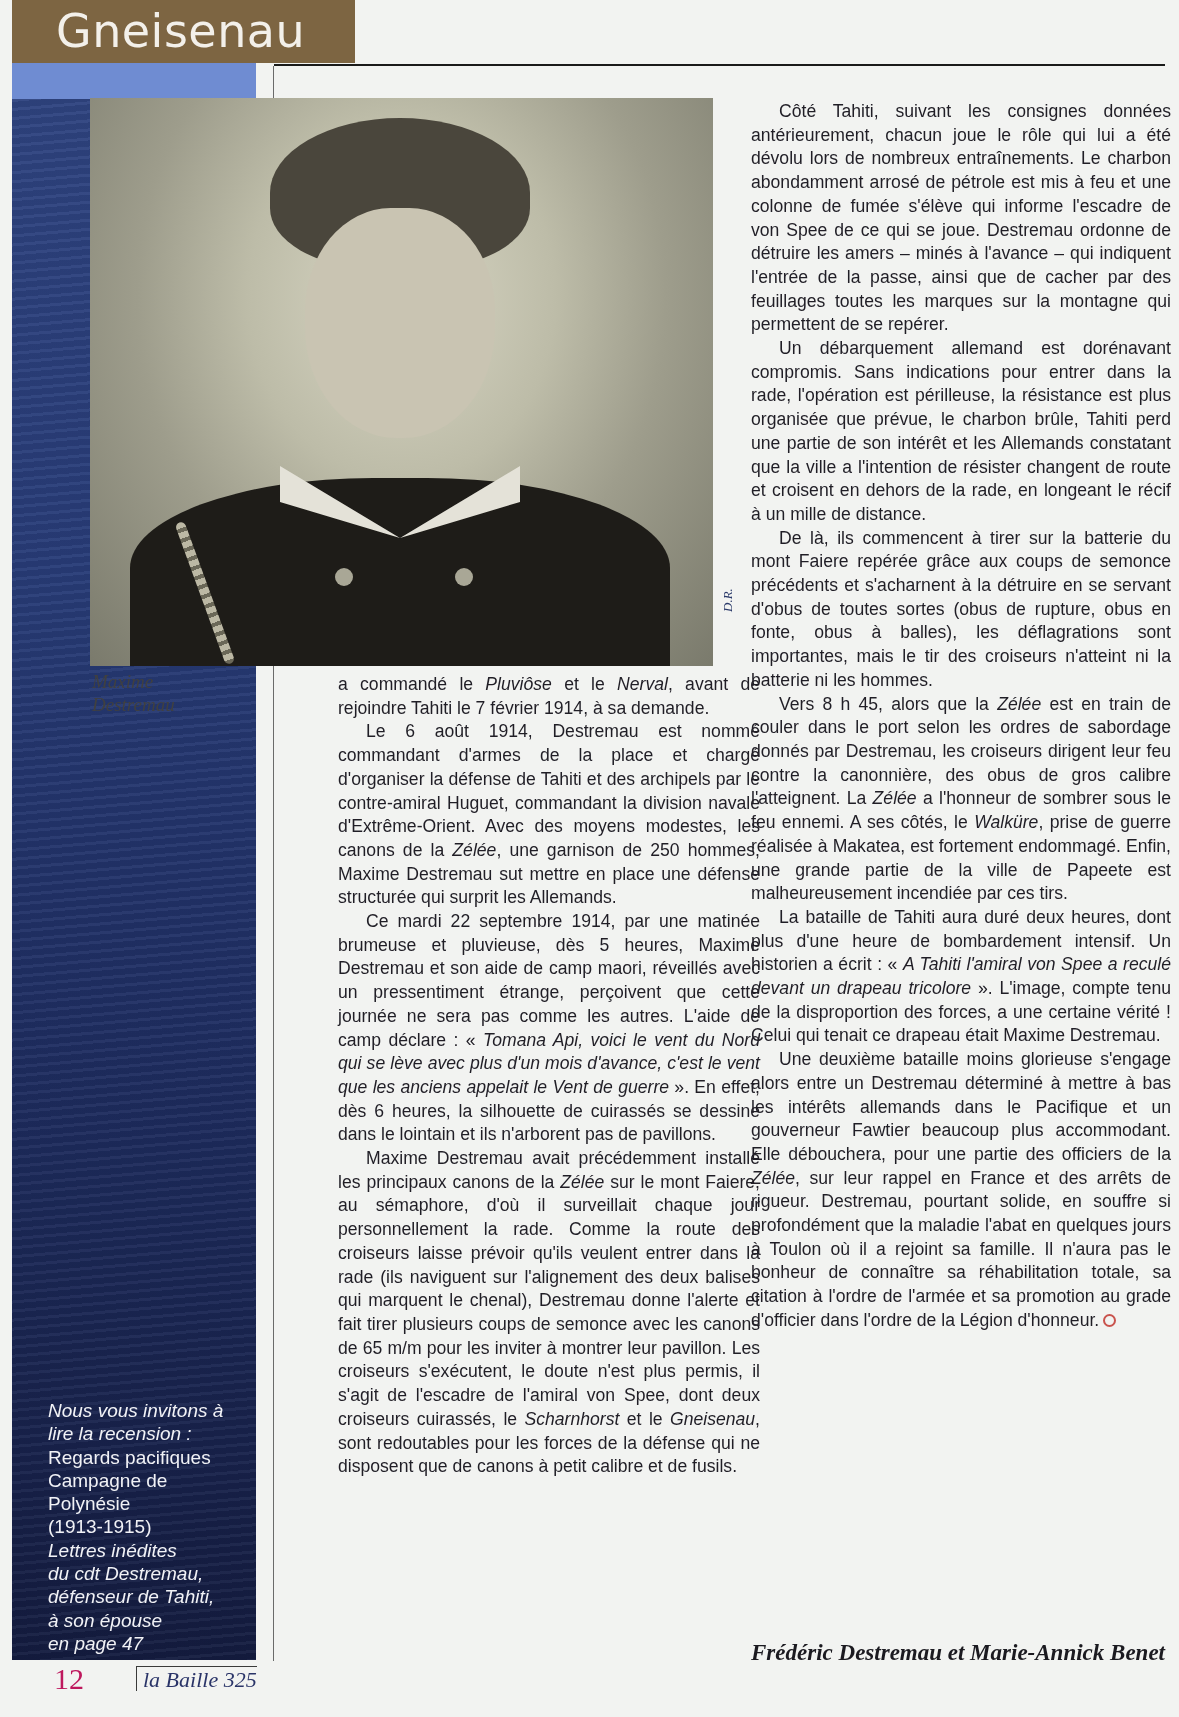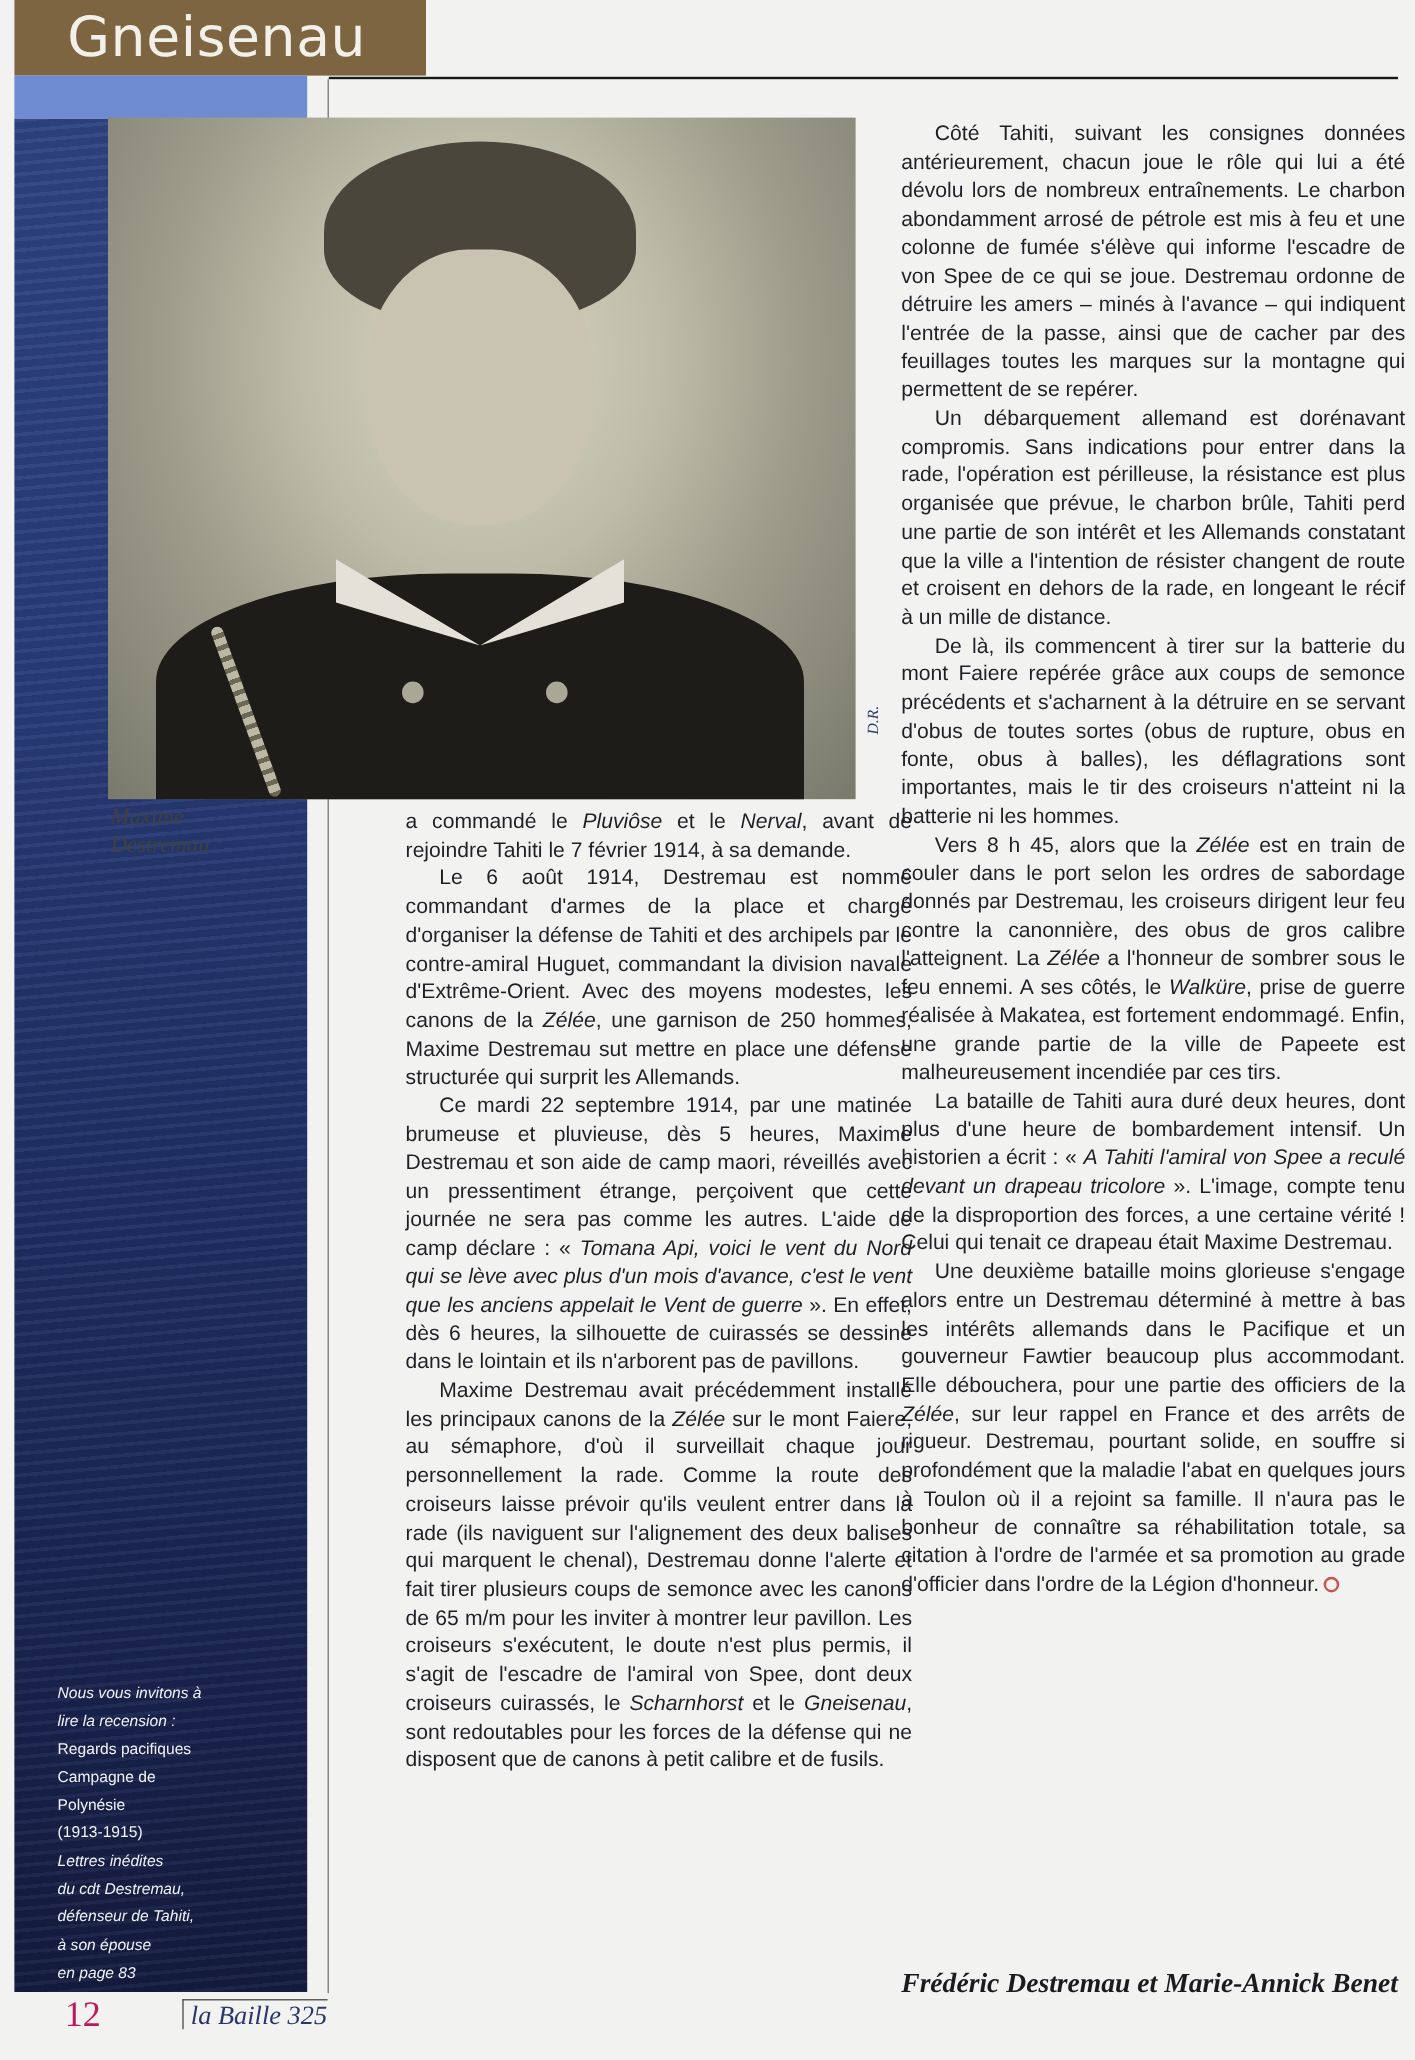--- a/index.html
+++ b/index.html
@@ -31,25 +31,25 @@
 
   .caption { position: absolute; left: 92px; top: 670px; width: 170px; font-family: "Liberation Serif", serif; font-style: italic; font-size: 19px; line-height: 23px; color: #404040; }
 
   .col { position: absolute; font-size: 17.6px; line-height: 23.7px; text-align: justify; color: #201e26; }
   .col p { text-indent: 0; }
   .col p.ind { text-indent: 28px; }
   .col-left { left: 290px; top: 673px; width: 422px; margin-left: 48px; }
   .col-right { left: 751px; top: 100px; width: 420px; }
   em { font-style: italic; }
 
-  .sidebar-note { position: absolute; left: 48px; top: 1399px; width: 200px; font-size: 13px; line-height: 23.3px; color: #f1f2f6; }
+  .sidebar-note { position: absolute; left: 48px; top: 1399px; width: 200px; font-size: 19px; line-height: 23.3px; color: #f1f2f6; }
   .sidebar-note .it { font-style: italic; }
 
   .footer-num { position: absolute; left: 54px; top: 1664px; font-family: "Liberation Serif", serif; font-size: 30px; color: #be185d; line-height: 1; }
-  .footer-mag { position: absolute; left: 136px; top: 1666px; font-family: "Liberation Serif", serif; font-style: italic; font-size: 22px; color: #2a3468; line-height: 1; padding-left: 6px; border-left: 1px solid #3a3a3a; border-top: 1px solid #3a3a3a; padding-top: 2px; margin-left: 16px; }
+  .footer-mag { position: absolute; left: 136px; top: 1666px; font-family: "Liberation Serif", serif; font-style: italic; font-size: 22px; color: #2a3468; line-height: 1; padding-left: 6px; border-left: 1px solid #3a3a3a; border-top: 1px solid #3a3a3a; padding-top: 2px; }
   .byline { position: absolute; right: 14px; top: 1640px; font-family: "Liberation Serif", serif; font-weight: bold; font-style: italic; font-size: 23px; color: #1b1a20; }
   .end-mark { display: inline-block; width: 13px; height: 13px; border-radius: 50%; border: 2px solid #c9534d; margin-left: 4px; vertical-align: -1px; }
 </style>
 </head>
 <body>
 
 <div class="header-band"></div>
 <div class="header-title">Gneisenau</div>
 <div class="header-rule"></div>
 
@@ -93,18 +93,18 @@
     <div class="it">Nous vous invitons à</div>
     <div class="it">lire la recension :</div>
     <div>Regards pacifiques</div>
     <div>Campagne de</div>
     <div>Polynésie</div>
     <div>(1913-1915)</div>
     <div class="it">Lettres inédites</div>
     <div class="it">du cdt Destremau,</div>
     <div class="it">défenseur de Tahiti,</div>
     <div class="it">à son épouse</div>
-    <div class="it">en page 83</div>
+    <div class="it">en page 47</div>
   </div>
 
 <div class="footer-num">12</div>
 <div class="footer-mag">la Baille 325</div>
 <div class="byline">Frédéric Destremau et Marie-Annick Benet</div>
 
 </body></html>

